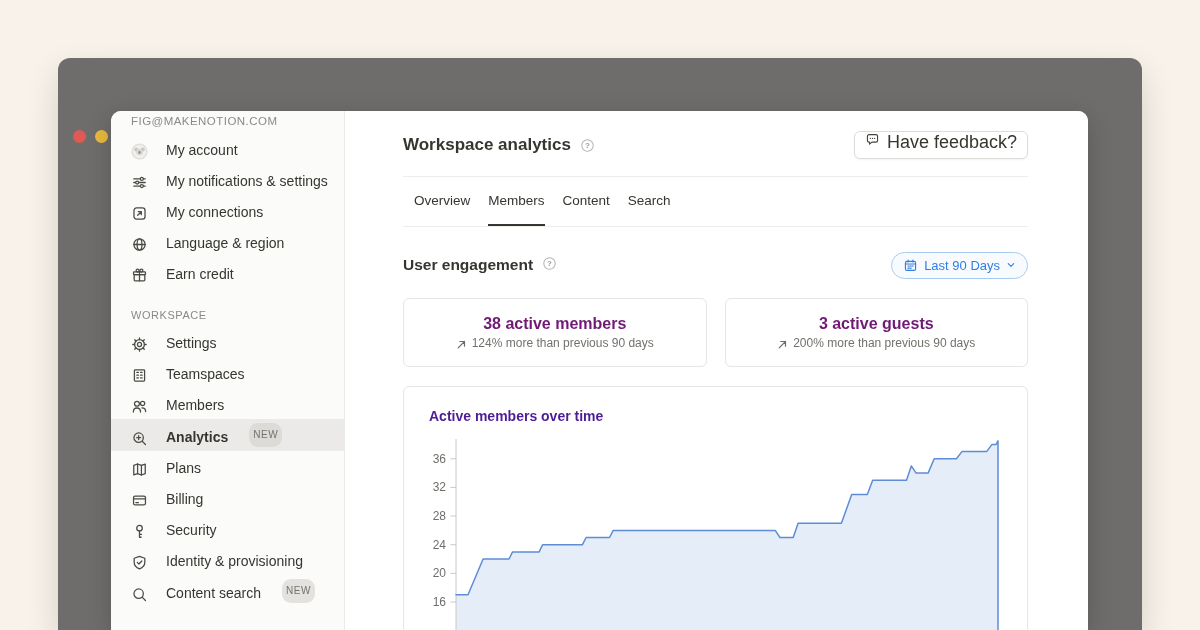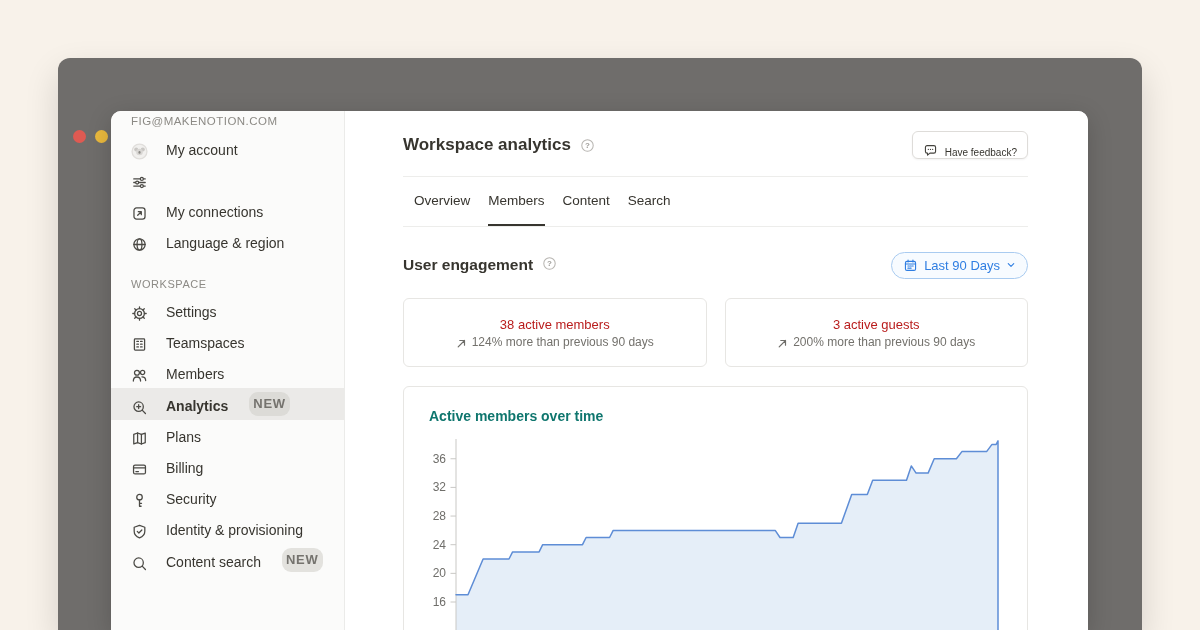--- a/index.html
+++ b/index.html
@@ -7,39 +7,39 @@
   body{background:#f8f2ea;font-family:"Liberation Sans","DejaVu Sans",sans-serif;color:#37352f;position:relative}
   .window{position:absolute;left:58px;top:58px;width:1084px;height:572px;background:#6f6d6b;border-radius:12px 12px 0 0;box-shadow:0 14px 34px rgba(0,0,0,.14)}
   .dot{position:absolute;top:72px;width:13px;height:13px;border-radius:50%}
   .modal{position:absolute;left:53px;top:53px;width:977px;height:519px;background:#fff;border-radius:10px 10px 0 0;display:flex;overflow:hidden;box-shadow:0 6px 24px rgba(0,0,0,.18)}
   .sidebar{width:234px;flex:none;background:#fbfbfa;border-right:1px solid #ebebe9;padding-top:4px}
   .side-email{font-size:11.5px;font-weight:500;color:#8c8a85;letter-spacing:.04em;margin:0 0 6px 20px}
   .side-section-label{font-size:11px;font-weight:500;color:#8c8a85;letter-spacing:.05em;margin:21px 0 5px 20px}
   .nav-item{display:flex;align-items:flex-end;gap:18px;min-height:31px;padding:4px 12px 4px 20px;font-size:14px;line-height:20px;cursor:pointer}
   .nav-item .ic{width:17px;height:17px;flex:none;display:flex;align-items:center;color:#4b4a45}
   .nav-item.selected{background:#ebeae8;font-weight:700}
-  .badge{font-size:13px;font-weight:700;letter-spacing:.06em;color:#75736e;background:#e3e2de;border-radius:9px;padding:2px 4px;margin-left:3px;flex:none}
+  .badge{font-size:10px;font-weight:400;letter-spacing:.06em;color:#75736e;background:#e3e2de;border-radius:9px;padding:2px 4px;margin-left:3px;flex:none}
   .nav-item.selected .badge{background:#dcdbd7}
   .main{flex:1;background:#fff;padding:20px 60px 0 58px;min-width:0}
   .header-row{display:flex;justify-content:space-between;align-items:center;height:28px}
   .page-title{font-size:17px;font-weight:700;display:flex;align-items:center;gap:9px}
-  .btn-feedback{display:flex;align-items:flex-end;gap:7px;height:28px;padding:0 10px;border:1px solid #dedcd9;border-radius:6px;background:#fff;font-size:10px;font-weight:500;color:#37352f;box-shadow:0 1px 2px rgba(0,0,0,.05);cursor:pointer;white-space:nowrap}
+  .btn-feedback{display:flex;align-items:flex-start;gap:7px;height:28px;padding:0 10px;border:1px solid #dedcd9;border-radius:6px;background:#fff;font-size:18px;font-weight:500;color:#37352f;box-shadow:0 1px 2px rgba(0,0,0,.05);cursor:pointer;white-space:nowrap}
   .divider{height:1px;background:#ededeb;margin-top:17px}
   .tabs-row{display:flex;gap:18px;padding-left:11px;height:50px;border-bottom:1px solid #ededeb}
   .tab{display:flex;align-items:center;height:100%;font-size:13.5px;color:#37352f;border-bottom:2px solid transparent;margin-bottom:-1px;cursor:pointer}
   .tab.active{border-bottom-color:#37352f}
   .section-row{display:flex;justify-content:space-between;align-items:center;margin-top:18px;height:40px}
   .section-title{font-size:15.5px;font-weight:700;display:flex;align-items:flex-start;gap:9px}
   .pill{display:flex;align-items:center;gap:6px;height:27px;padding:0 11px;border:1px solid #a9cbf0;border-radius:14px;background:#f7fbff;color:var(--accent,#2f7ee2);font-size:13px;font-weight:500;cursor:pointer}
   .cards-row{display:flex;gap:18px;margin-top:13px}
   .stat-card{flex:1;height:69px;border:1px solid #e7e6e3;border-radius:6px;display:flex;flex-direction:column;align-items:center;justify-content:center;gap:3px;background:#fff}
-  .stat-value{font-size:13px;font-weight:400;color:#b91c1c}
+  .stat-value{font-size:16px;font-weight:700;color:#701a75}
   .stat-delta{display:flex;align-items:flex-end;gap:5px;font-size:12px;color:#73716c}
   .chart-card{margin-top:19px;border:1px solid #e7e6e3;border-radius:6px;height:400px;position:relative;background:#fff}
-  .chart-title{position:absolute;left:25px;top:21px;font-size:14px;font-weight:700;color:#0f766e}
+  .chart-title{position:absolute;left:25px;top:21px;font-size:14px;font-weight:700;color:#4c1d95}
   .chart-wrap{position:absolute;left:17px;top:46px}
   svg{display:block}
 </style>
 </head>
 <body style="--accent: #2f7ee2;">
 
 <div class="window">
   <span class="dot" style="left: 14.5px; background: rgb(223, 90, 82);"></span>
   <span class="dot" style="left: 36.5px; background: rgb(233, 184, 61);"></span>
   <span class="dot" style="left: 58.5px; background: rgb(86, 185, 74);"></span>
@@ -65,39 +65,52 @@
             <span class="ic">
               <svg viewBox="0 0 16 16" width="17" height="17" fill="none" stroke="currentColor" stroke-width="1.2" stroke-linecap="round" stroke-linejoin="round">
                 <line x1="2.6" y1="4.6" x2="13.4" y2="4.6"></line>
                 <line x1="2.6" y1="8" x2="13.4" y2="8"></line>
                 <line x1="2.6" y1="11.4" x2="13.4" y2="11.4"></line>
                 <circle cx="10.2" cy="4.6" r="1.4" fill="#fbfbfa"></circle>
                 <circle cx="5.8" cy="8" r="1.4" fill="#fbfbfa"></circle>
                 <circle cx="10.2" cy="11.4" r="1.4" fill="#fbfbfa"></circle>
               </svg>
             </span>
+            <span>My notifications &amp; settings</span>
           </div>
           <div class="nav-item">
             <span class="ic">
               <svg viewBox="0 0 16 16" width="17" height="17" fill="none" stroke="currentColor" stroke-width="1.2" stroke-linecap="round" stroke-linejoin="round">
                 <rect x="2.8" y="2.8" width="10.4" height="10.4" rx="2.4"></rect>
                 <path d="M6.3 9.7 9.7 6.3M6.9 6.3H9.7V9.1"></path>
               </svg>
             </span>
             <span>My connections</span>
           </div>
           <div class="nav-item">
             <span class="ic">
               <svg viewBox="0 0 16 16" width="17" height="17" fill="none" stroke="currentColor" stroke-width="1.2" stroke-linecap="round" stroke-linejoin="round">
                 <circle cx="8" cy="8" r="5.3"></circle>
                 <ellipse cx="8" cy="8" rx="2.3" ry="5.3"></ellipse>
                 <line x1="2.7" y1="8" x2="13.3" y2="8"></line>
               </svg>
             </span>
             <span>Language &amp; region</span>
+          </div>
+          <div class="nav-item">
+            <span class="ic">
+              <svg viewBox="0 0 16 16" width="17" height="17" fill="none" stroke="currentColor" stroke-width="1.2" stroke-linecap="round" stroke-linejoin="round">
+                <rect x="3" y="7.2" width="10" height="5.8" rx="0.8"></rect>
+                <rect x="2.4" y="4.6" width="11.2" height="2.6" rx="0.6"></rect>
+                <line x1="8" y1="4.6" x2="8" y2="13"></line>
+                <circle cx="6.2" cy="3.3" r="1.4"></circle>
+                <circle cx="9.8" cy="3.3" r="1.4"></circle>
+              </svg>
+            </span>
+            <span>Earn credit</span>
           </div>
         </div>
       <div class="side-section-label">WORKSPACE</div>
       <div id="workspace-list">
           <div class="nav-item">
             <span class="ic">
               <svg viewBox="0 0 16 16" width="17" height="17" fill="none" stroke="currentColor" stroke-width="1.2" stroke-linecap="round" stroke-linejoin="round">
                 <circle cx="8" cy="8" r="4.6"></circle>
                 <circle cx="8" cy="8" r="1.9"></circle>
                 <path d="M8 1.7V3.4M8 12.6V14.3M1.7 8H3.4M12.6 8H14.3M3.5 3.5 4.7 4.7M11.3 11.3 12.5 12.5M12.5 3.5 11.3 4.7M4.7 11.3 3.5 12.5"></path>

